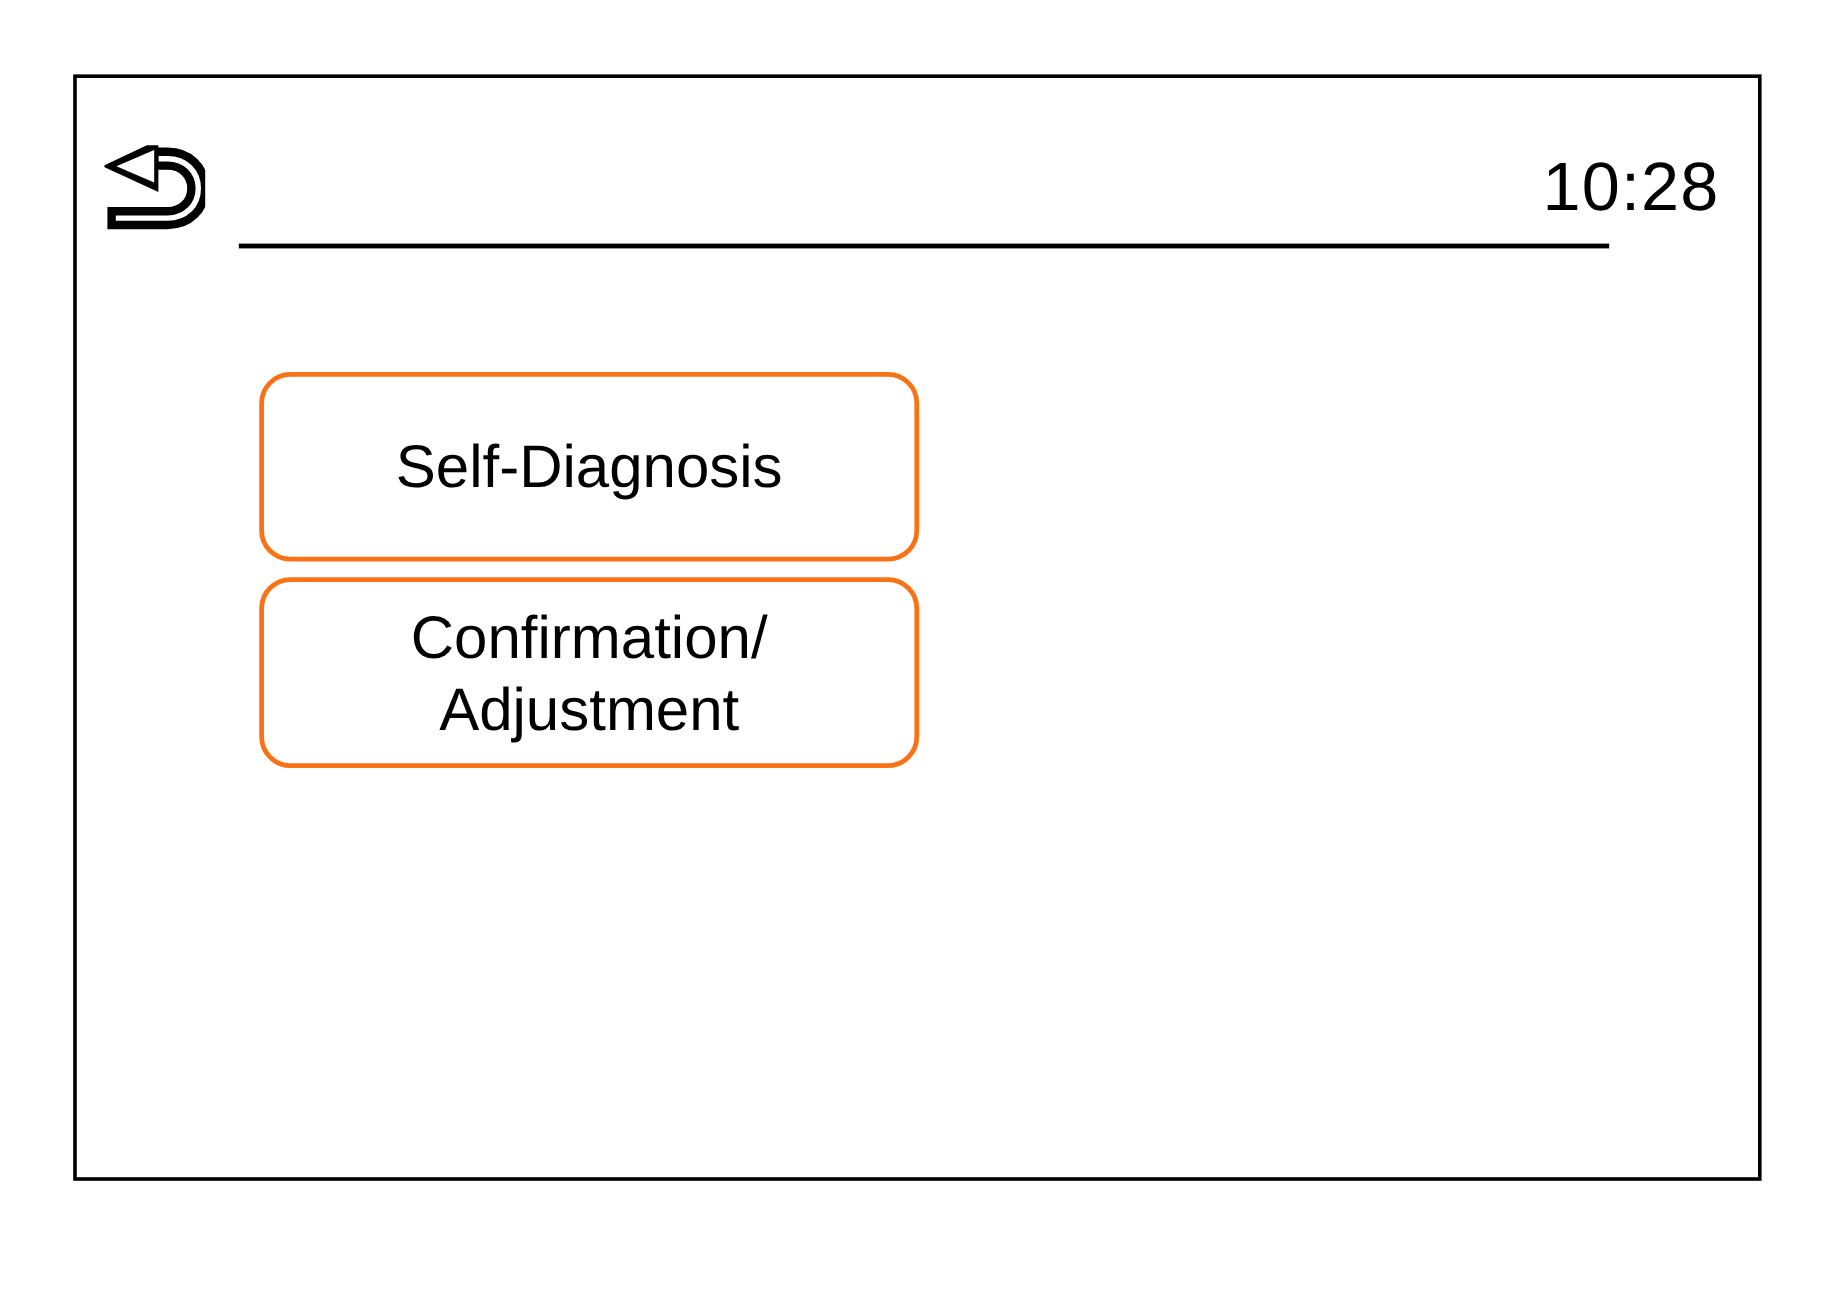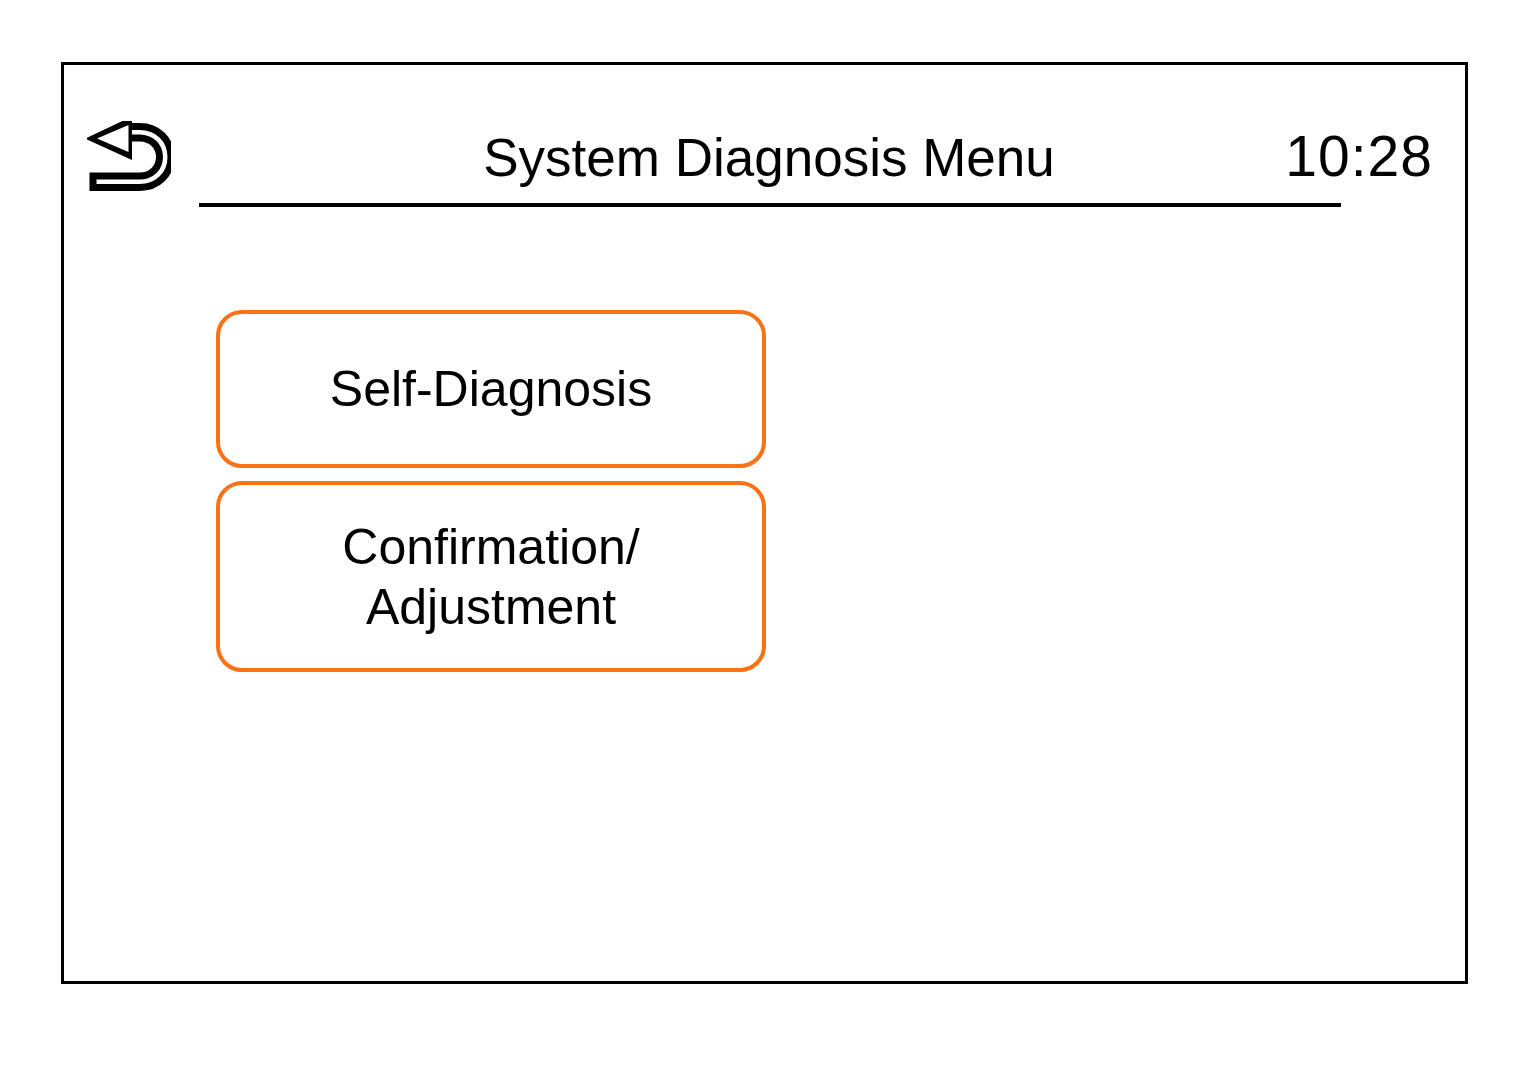--- a/index.html
+++ b/index.html
@@ -105,21 +105,21 @@
     cursor: pointer;
   }
 
   .menu-button.btn-1 {
     top: 95px;
     height: 158px;
   }
 
   .menu-button.btn-2 {
     top: 266px;
-    height: 191px;
+    height: 159px;
   }
 
   .menu-button .label {
     display: block;
     white-space: pre-line;
   }
 </style>
 </head>
 <body>
 
@@ -128,21 +128,20 @@
   <div class="header">
 
     <div class="back-icon">
       <svg width="84" height="74" viewBox="0 0 84 74" xmlns="http://www.w3.org/2000/svg">
         <path d="M47.5 5.5 L47.5 17.0 L58.5 17.0 C70.5 17.0 78.5 25.5 78.5 36.0 C78.5 46.5 70.5 55.0 58.5 55.0 L12.0 55.0 L12.0 66.5 L58.5 66.5 C77.0 66.5 90.0 53.5 90.0 36.0 C90.0 18.5 77.0 5.5 58.5 5.5 Z" fill="none" stroke="#000000" stroke-width="7" stroke-linejoin="miter" stroke-linecap="butt" transform="translate(-6,0)"></path>
         <path d="M41.5 1.0 L41.5 33.5 L6.5 17.5 Z" fill="#ffffff" stroke="#000000" stroke-width="7" stroke-linejoin="miter"></path>
         <path d="M41.5 4.0 L41.5 31.0 L10.0 17.5 Z" fill="#ffffff" stroke="none"></path>
       </svg>
     </div>
 
-    <div class="page-title">System Diagnosis Menu</div>
 
     <div class="clock">10:28</div>
 
     <div class="header-rule"></div>
   </div>
 
   <div class="content">
 
     <div class="menu-button btn-1">
       <span class="label">Self-Diagnosis</span>

